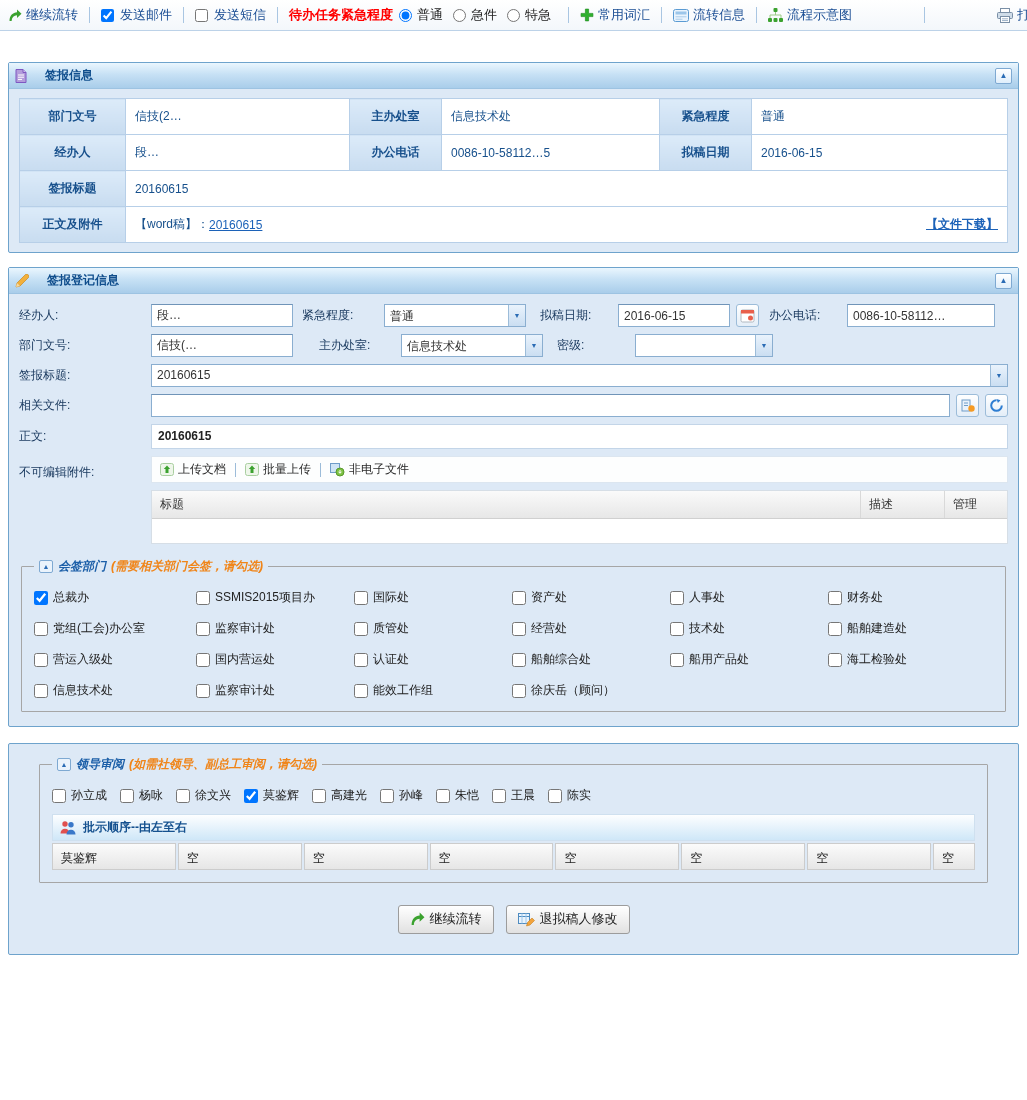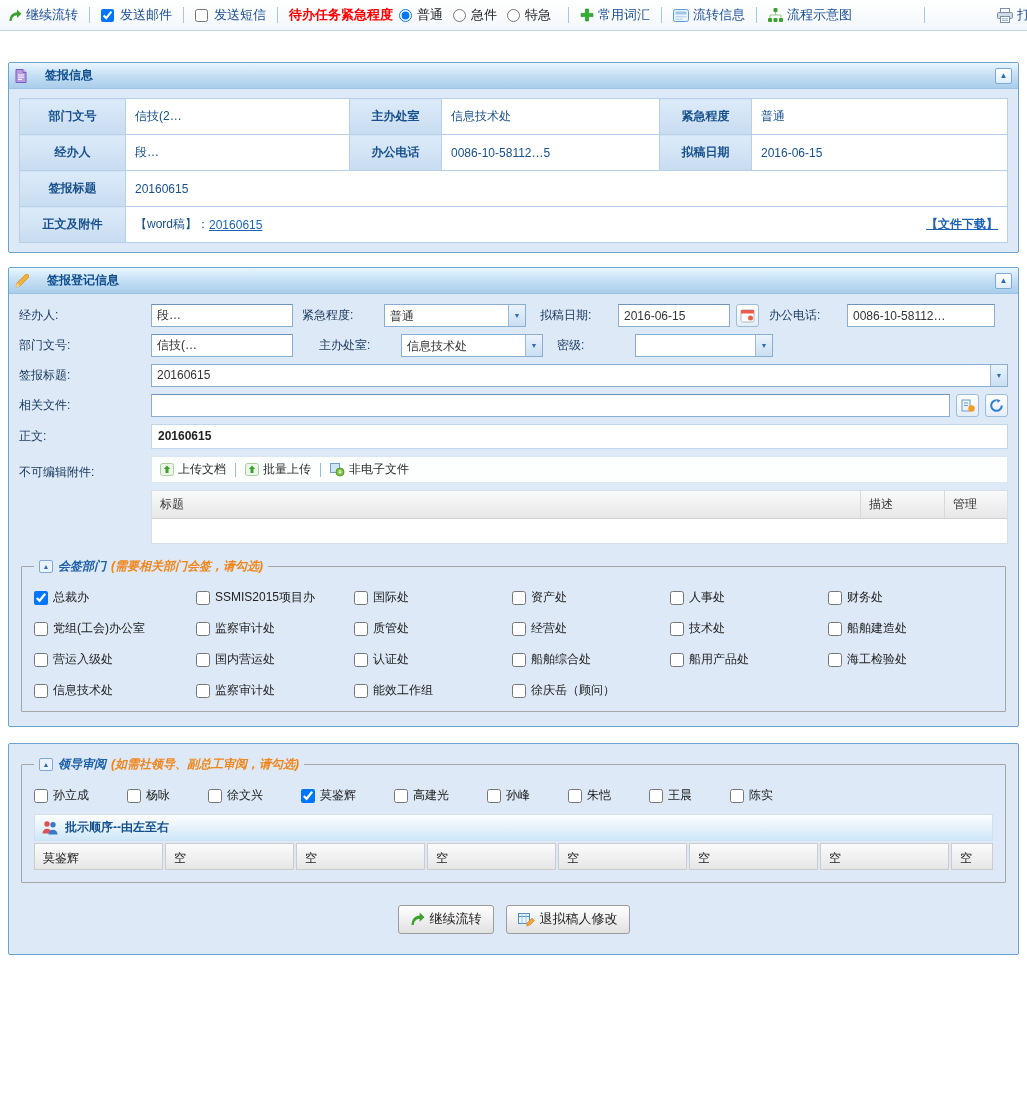--- a/index.html
+++ b/index.html
@@ -89,21 +89,21 @@
   legend { display: flex; align-items: center; gap: 5px; padding: 0 5px; font-weight: bold; font-style: italic; }
   .fs-collapse {
     width: 14px; height: 13px; border: 1px solid #7ea9d2; background: #eaf3fc; color: #2b6cb5;
     font-size: 7px; line-height: 11px; text-align: center; border-radius: 2px; cursor: pointer;
   }
   .fs-title { color: #1c5fa8; }
   .fs-note { color: #f08519; }
   .cb-grid { display: grid; grid-template-columns: 162px 158px 158px 158px 158px 1fr; row-gap: 14px; padding-top: 8px; }
   .cb-item { display: inline-flex; align-items: center; gap: 5px; color: #222; cursor: pointer; }
   .cb-item input { margin: 0; width: 14px; height: 14px; }
-  .leader-row { display: flex; align-items: center; gap: 38px; padding-top: 8px; flex-wrap: nowrap; }
+  .leader-row { display: flex; align-items: center; gap: 13px; padding-top: 8px; flex-wrap: nowrap; }
   
   .order-bar {
     margin-top: 10px; height: 27px; display: flex; align-items: center; gap: 6px; padding: 0 6px;
     background: linear-gradient(#fdfeff, #cfe7f8); border: 1px solid #cfe0ef; color: #15518f; font-weight: bold;
   }
   .order-row { display: flex; gap: 2px; margin-top: 2px; }
   .order-cell {
     flex: 1; height: 27px; padding: 6px 8px 0; background: linear-gradient(#fbfbfb, #e6e6e6);
     border: 1px solid #cccccc; color: #222; overflow: hidden;
   }
@@ -488,21 +488,21 @@
             <span>徐庆岳（顾问）</span>
           </label>
         </div>
     </fieldset>
 
   </div>
 </div>
 
 <div class="panel-gap" style="height:16px"></div>
 
-<div class="panel" style="padding:2px 10px 8px">
+<div class="panel" style="padding:2px 28px 8px">
   <fieldset style="margin-top:10px">
     <legend>
       <span class="fs-collapse">▲</span>
       <span class="fs-title">领导审阅</span>
       <span class="fs-note">(如需社领导、副总工审阅，请勾选)</span>
     </legend>
     <div class="leader-row" id="leaders-row">
         <label class="cb-item">
           <input type="checkbox" style="">
           <span>孙立成</span>

